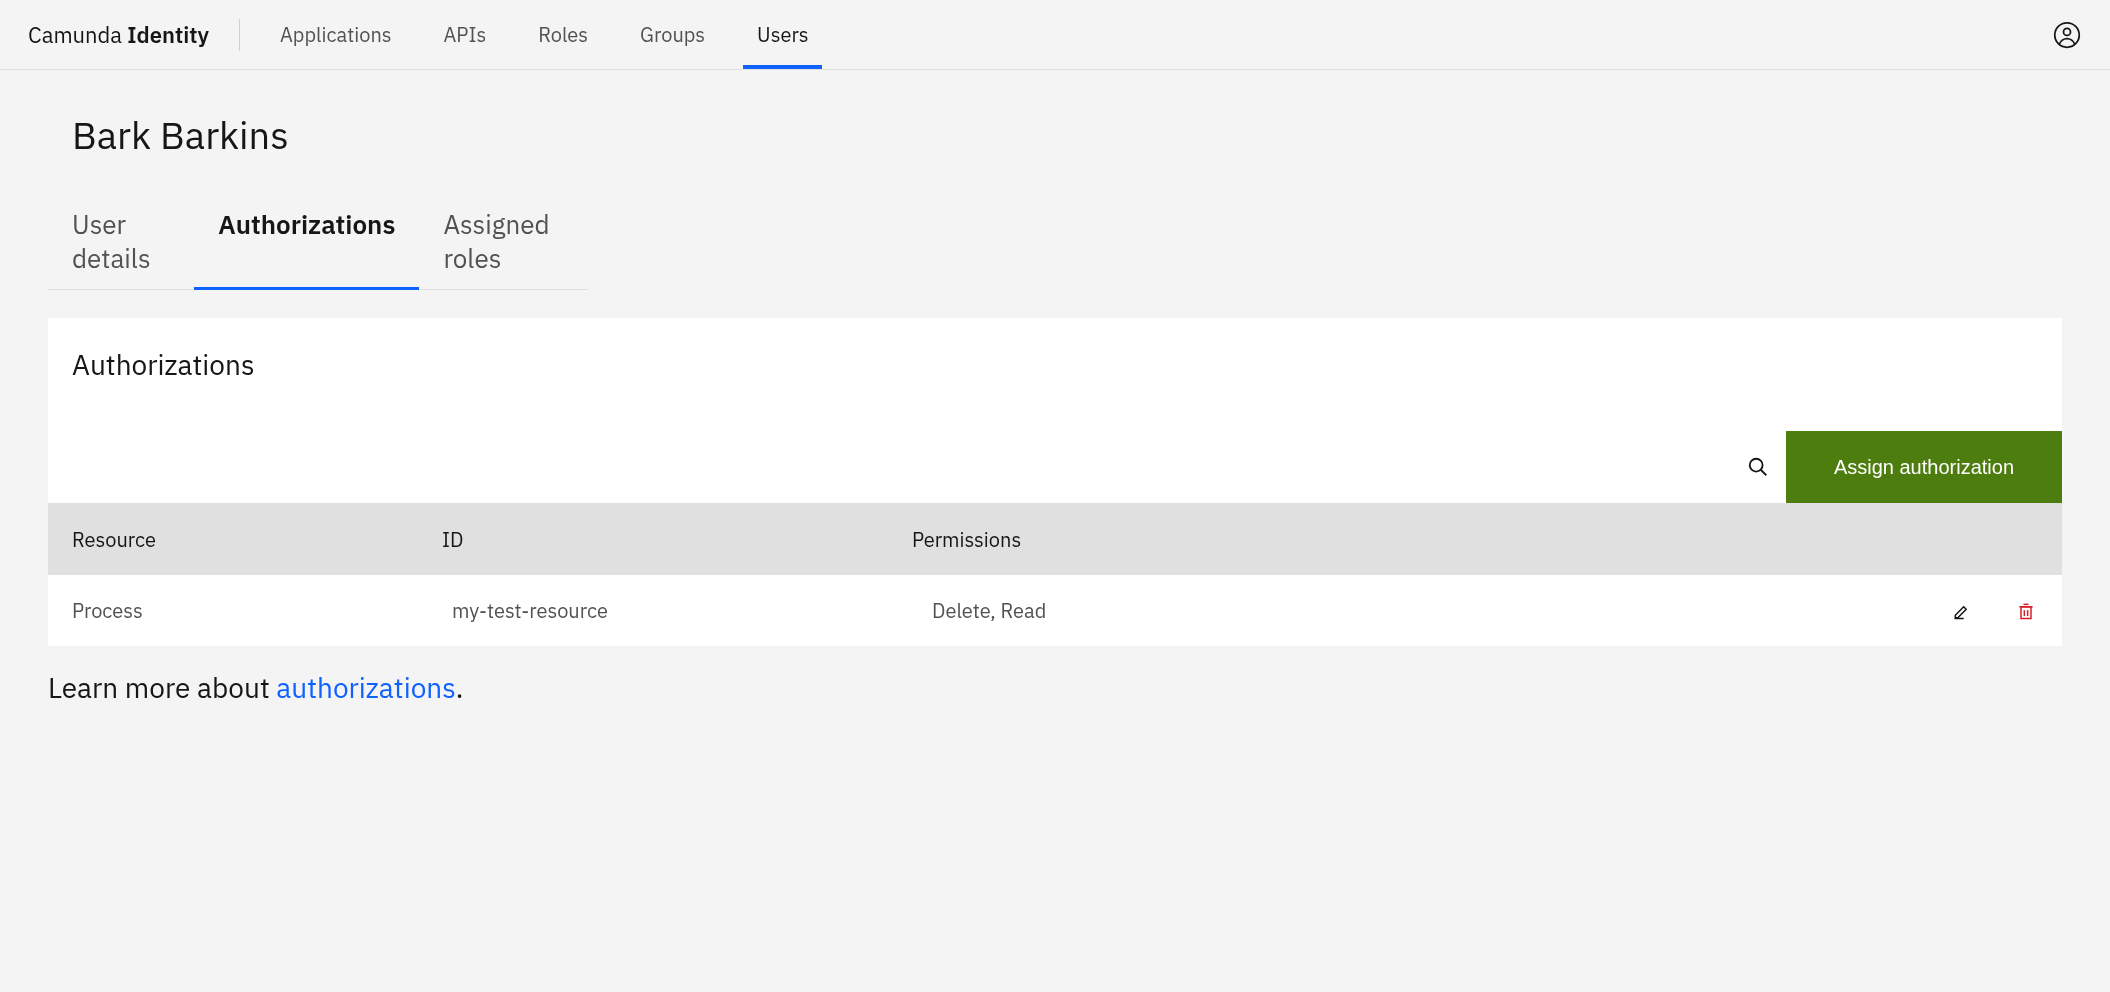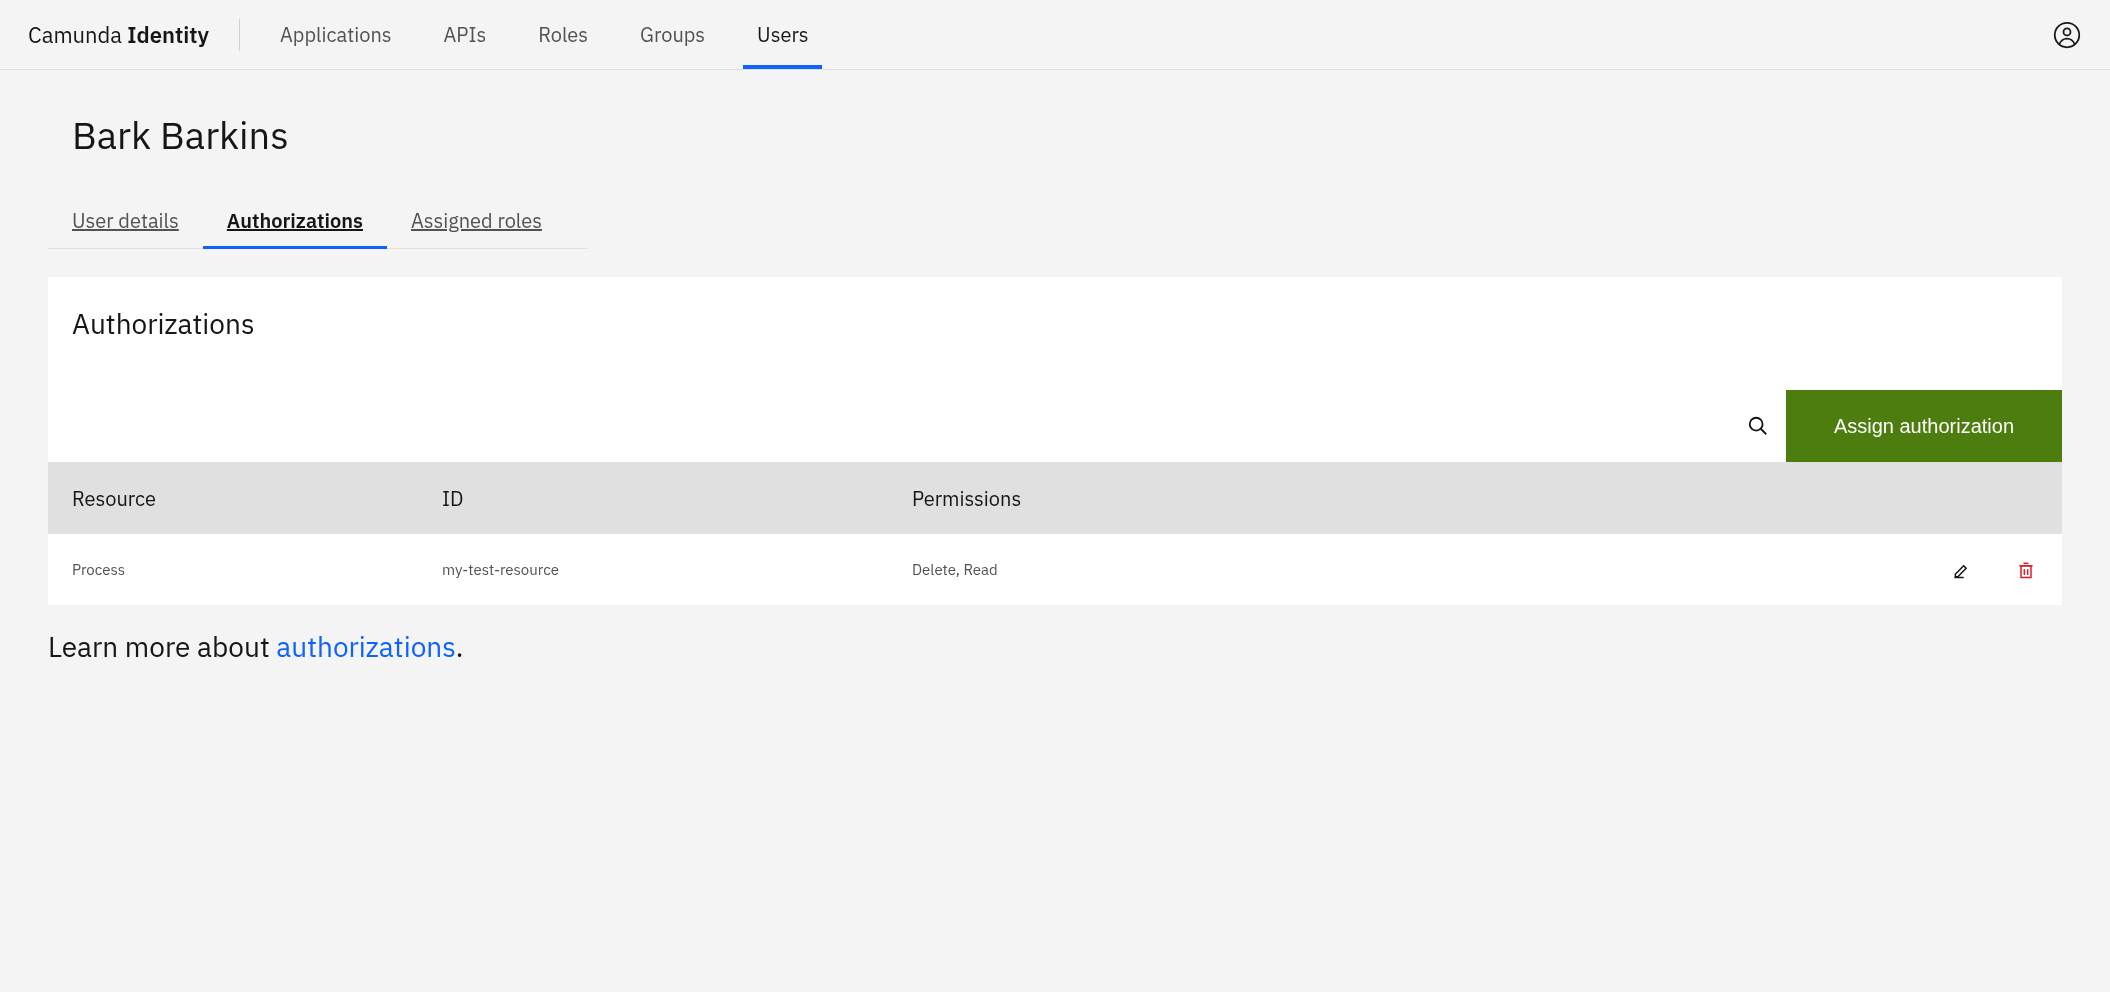--- a/index.html
+++ b/index.html
@@ -79,25 +79,24 @@
     margin-bottom: 36px;
   }
   .sub-tabs {
     display: flex;
     border-bottom: 1px solid #e0e0e0;
     margin-left: 0;
     width: 540px;
   }
   .sub-tab {
     padding: 12px 24px 14px 24px;
-    font-size: 20px;
+    font-size: 26px;
     color: #525252;
     cursor: pointer;
     position: relative;
-    text-decoration: underline;
   }
   .sub-tab.active {
     color: #161616;
     font-weight: 600;
   }
   .sub-tab.active::after {
     content: "";
     position: absolute;
     left: 0; right: 0; bottom: -1px;
     height: 3px;
@@ -155,24 +154,25 @@
     align-items: center;
     font-size: 20px;
     font-weight: 400;
     padding: 0 24px;
   }
   .table-row {
     display: flex;
     background: #fff;
     height: 72px;
     align-items: center;
-    font-size: 15px;
+    font-size: 20px;
     color: #525252;
     padding: 0 24px;
     border-bottom: 1px solid #f4f4f4;
+    gap: 10px;
   }
   .col-resource { flex: 0 0 370px; }
   .col-id       { flex: 0 0 470px; }
   .col-perm     { flex: 1 1 auto; }
   .col-actions  {
     flex: 0 0 140px;
     display: flex;
     justify-content: flex-end;
     gap: 40px;
   }

